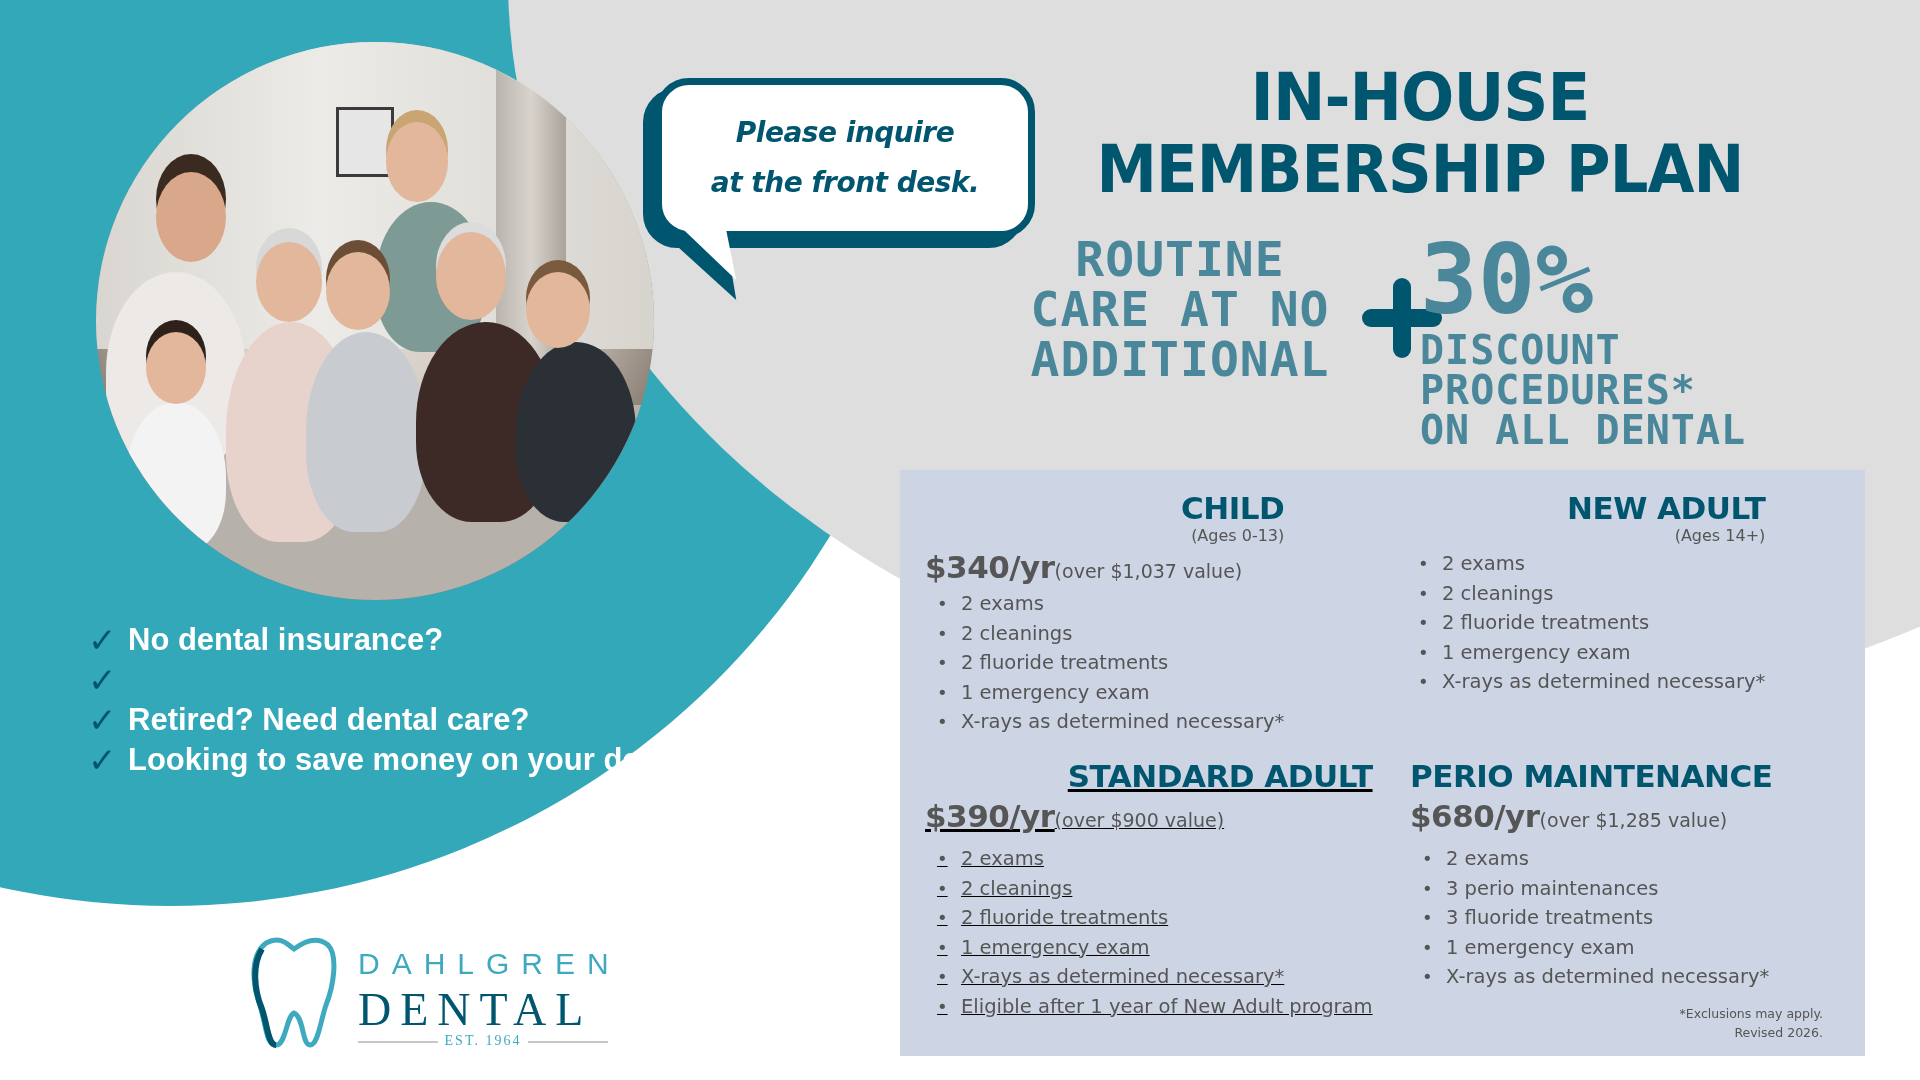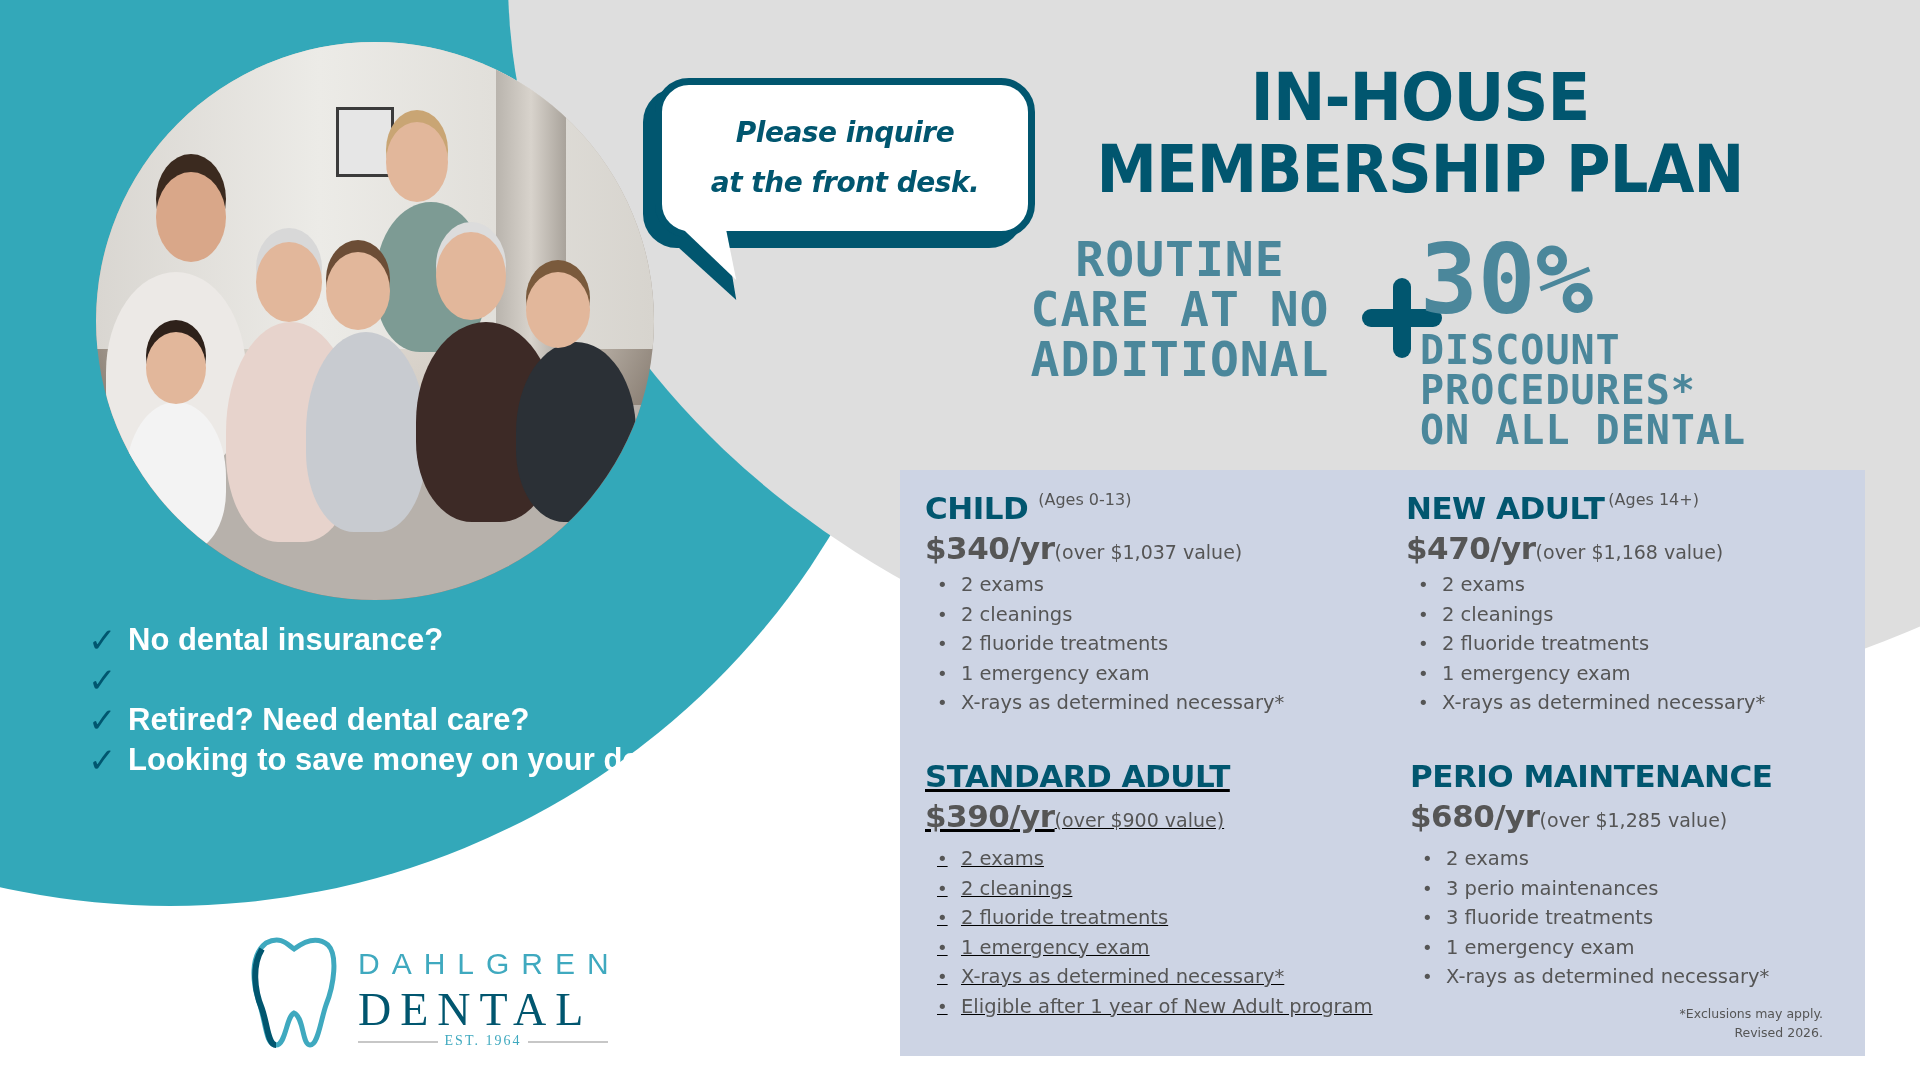--- a/index.html
+++ b/index.html
@@ -45,21 +45,21 @@
   .logo { position: absolute; left: 246px; top: 935px; width: 370px; height: 115px; }
   .logo-tooth { position:absolute; left:0; top:0; width:95px; height:115px; }
   .logo-dahlgren { position:absolute; left:112px; top:12px; font-family:"Liberation Sans", sans-serif; font-size:30px; letter-spacing:12px; color:#3fa9bf; }
   .logo-dental { position:absolute; left:112px; top:48px; font-family:"Liberation Serif", serif; font-size:46px; letter-spacing:9px; color:#01566f; }
   .logo-est { position:absolute; left:112px; top:98px; width:250px; text-align:center; font-family:"Liberation Serif", serif; font-size:14px; letter-spacing:2px; color:#3fa9bf; }
   .logo-est::before, .logo-est::after { content:""; position:absolute; top:8px; width:80px; height:2px; background:#c7c7c7; }
   .logo-est::before { left:0; } .logo-est::after { right:0; }
 
   .panel { position: absolute; left: 900px; top: 470px; width: 965px; height: 586px; background: #cdd4e4; }
   .plan { position: absolute; }
-  .plan-head { display:flex; align-items: flex-start; }
+  .plan-head { display:flex; align-items: flex-end; flex-direction: column; }
   .plan-name { font-family: "DejaVu Sans", sans-serif; font-weight: bold; color: #01566f; font-size: 31px; letter-spacing: -0.5px; }
   .plan-ages { font-family: "DejaVu Sans", sans-serif; color: #555; font-size: 16px; margin-left: 10px; }
   .plan-price-row { display:flex; align-items: baseline; margin-top: 4px; }
   .plan-price { font-family: "DejaVu Sans", sans-serif; font-weight: bold; color: #565656; font-size: 31px; letter-spacing: -0.5px; }
   .plan-value { font-family: "DejaVu Sans", sans-serif; color: #555; font-size: 19px; margin-left: 0; }
   .plan ul { list-style: none; margin-top: 4px; margin-left: 12px; }
   .plan li { font-family: "DejaVu Sans", sans-serif; color: #555; font-size: 19.5px; line-height: 29.5px; display:flex; }
   .plan li .dot { width: 24px; font-size: 18px; }
 
   .footnote { position: absolute; right: 42px; bottom: 14px; text-align: right; font-family: "DejaVu Sans", sans-serif; color: #555; font-size: 12.5px; line-height: 19px; }
@@ -181,24 +181,20 @@
           <span>X-rays as determined necessary*</span>
         </li>
     </ul>
   </div>
 
   <div class="plan" style="left:506px;top:20px;">
     <div class="plan-head">
       <span class="plan-name">NEW ADULT</span>
       <span class="plan-ages" style="margin-left:4px;">(Ages 14+)</span>
     </div>
-    <div class="plan-price-row">
-      <span class="plan-price">$470/yr</span>
-      <span class="plan-value">(over $1,168 value)</span>
-    </div>
     <ul>
       <li>
           <span class="dot">•</span>
           <span>2 exams</span>
         </li>
       <li>
           <span class="dot">•</span>
           <span>2 cleanings</span>
         </li>
       <li>

